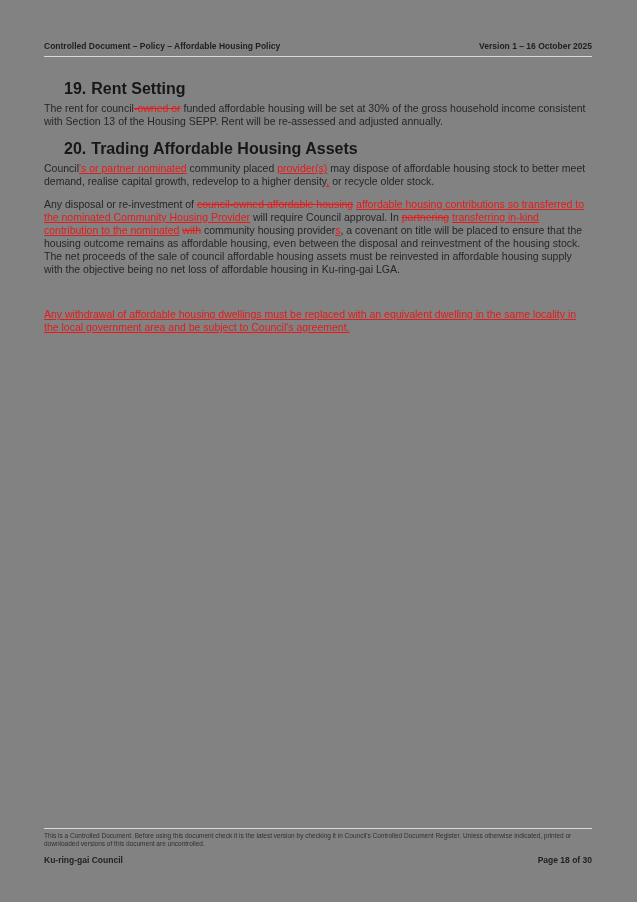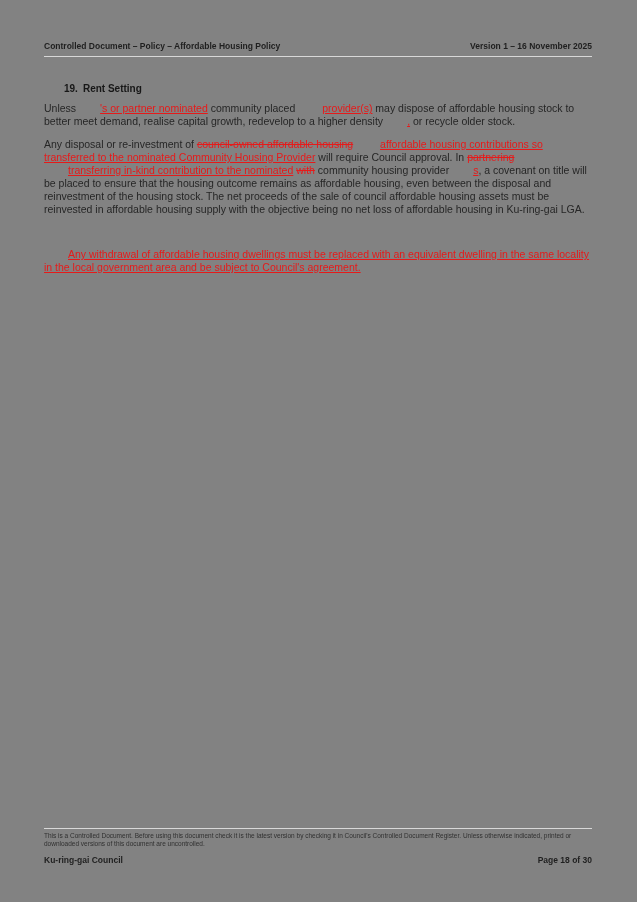--- a/index.html
+++ b/index.html
@@ -40,40 +40,39 @@
   .doc-body {
     position: absolute;
     top: 82px;
     left: 44px;
     right: 45px;
     font-size: 10.5px;
     line-height: 13px;
   }
   .heading {
     font-weight: bold;
-    font-size: 10px;
+    font-size: 16px;
     color: #171717;
     margin: 14px 0 7px 20px;
   }
   .heading:first-child {
     margin-top: 0;
   }
   .h-num {
     margin-right: 5px;
   }
   .para {
     margin: 0 0 10px 0;
   }
   .para.spaced {
     margin-top: 32px;
   }
   .ins {
     color: var(--red, #e61a1a);
     text-decoration: underline;
-    padding-left: 24px;
   }
   .del {
     color: var(--red, #e61a1a);
     text-decoration: line-through;
   }
   .footer-rule {
     position: absolute;
     top: 828px;
     left: 44px;
     right: 45px;
@@ -101,27 +100,29 @@
     text-align: center;
   }
 </style>
 </head>
 <body style="background: rgb(130, 130, 130);">
 
 <div class="page">
 
   <div class="header-row">
     <span>Controlled Document – Policy – Affordable Housing Policy</span>
-    <span>Version 1 – 16 November 2025</span>
+    <span>Version 1 – 16 October 2025</span>
   </div>
   <div class="header-rule"></div>
 
   <div class="doc-body">
       <div class="heading"><span class="h-num">19.</span><span>Rent Setting</span></div>
-      <p class="para"><span>Unless</span><span class="ins">'s or partner nominated</span><span> community placed </span><span class="ins">provider(s)</span><span> may dispose of affordable housing stock to better meet demand, realise capital growth, redevelop to a higher density</span><span class="ins">,</span><span> or recycle older stock.</span></p>
+      <p class="para"><span>The rent for council</span><span class="del">-owned or</span><span> funded affordable housing will be set at 30% of the gross household income consistent with Section 13 of the Housing SEPP. Rent will be re-assessed and adjusted annually.</span></p>
+      <div class="heading"><span class="h-num">20.</span><span>Trading Affordable Housing Assets</span></div>
+      <p class="para"><span>Council</span><span class="ins">'s or partner nominated</span><span> community placed </span><span class="ins">provider(s)</span><span> may dispose of affordable housing stock to better meet demand, realise capital growth, redevelop to a higher density</span><span class="ins">,</span><span> or recycle older stock.</span></p>
       <p class="para"><span>Any disposal or re-investment of </span><span class="del">council-owned affordable housing</span><span> </span><span class="ins">affordable housing contributions so transferred to the nominated Community Housing Provider</span><span> will require Council approval. In </span><span class="del">partnering</span><span> </span><span class="ins">transferring in-kind contribution to the nominated</span><span> </span><span class="del">with</span><span> community housing provider</span><span class="ins">s</span><span>, a covenant on title will be placed to ensure that the housing outcome remains as affordable housing, even between the disposal and reinvestment of the housing stock. The net proceeds of the sale of council affordable housing assets must be reinvested in affordable housing supply with the objective being no net loss of affordable housing in Ku-ring-gai LGA.</span></p>
       <p class="para spaced"><span class="ins">Any withdrawal of affordable housing dwellings must be replaced with an equivalent dwelling in the same locality in the local government area and be subject to Council's agreement.</span></p>
     </div>
 
   <div class="footer-rule"></div>
   <div class="disclaimer">This is a Controlled Document. Before using this document check it is the latest version by checking it in Council's Controlled Document Register. Unless otherwise indicated, printed or downloaded versions of this document are uncontrolled.</div>
   <div class="footer-row">
     <span>Ku-ring-gai Council</span>
     <span>Page 18 of 30</span>
   </div>

